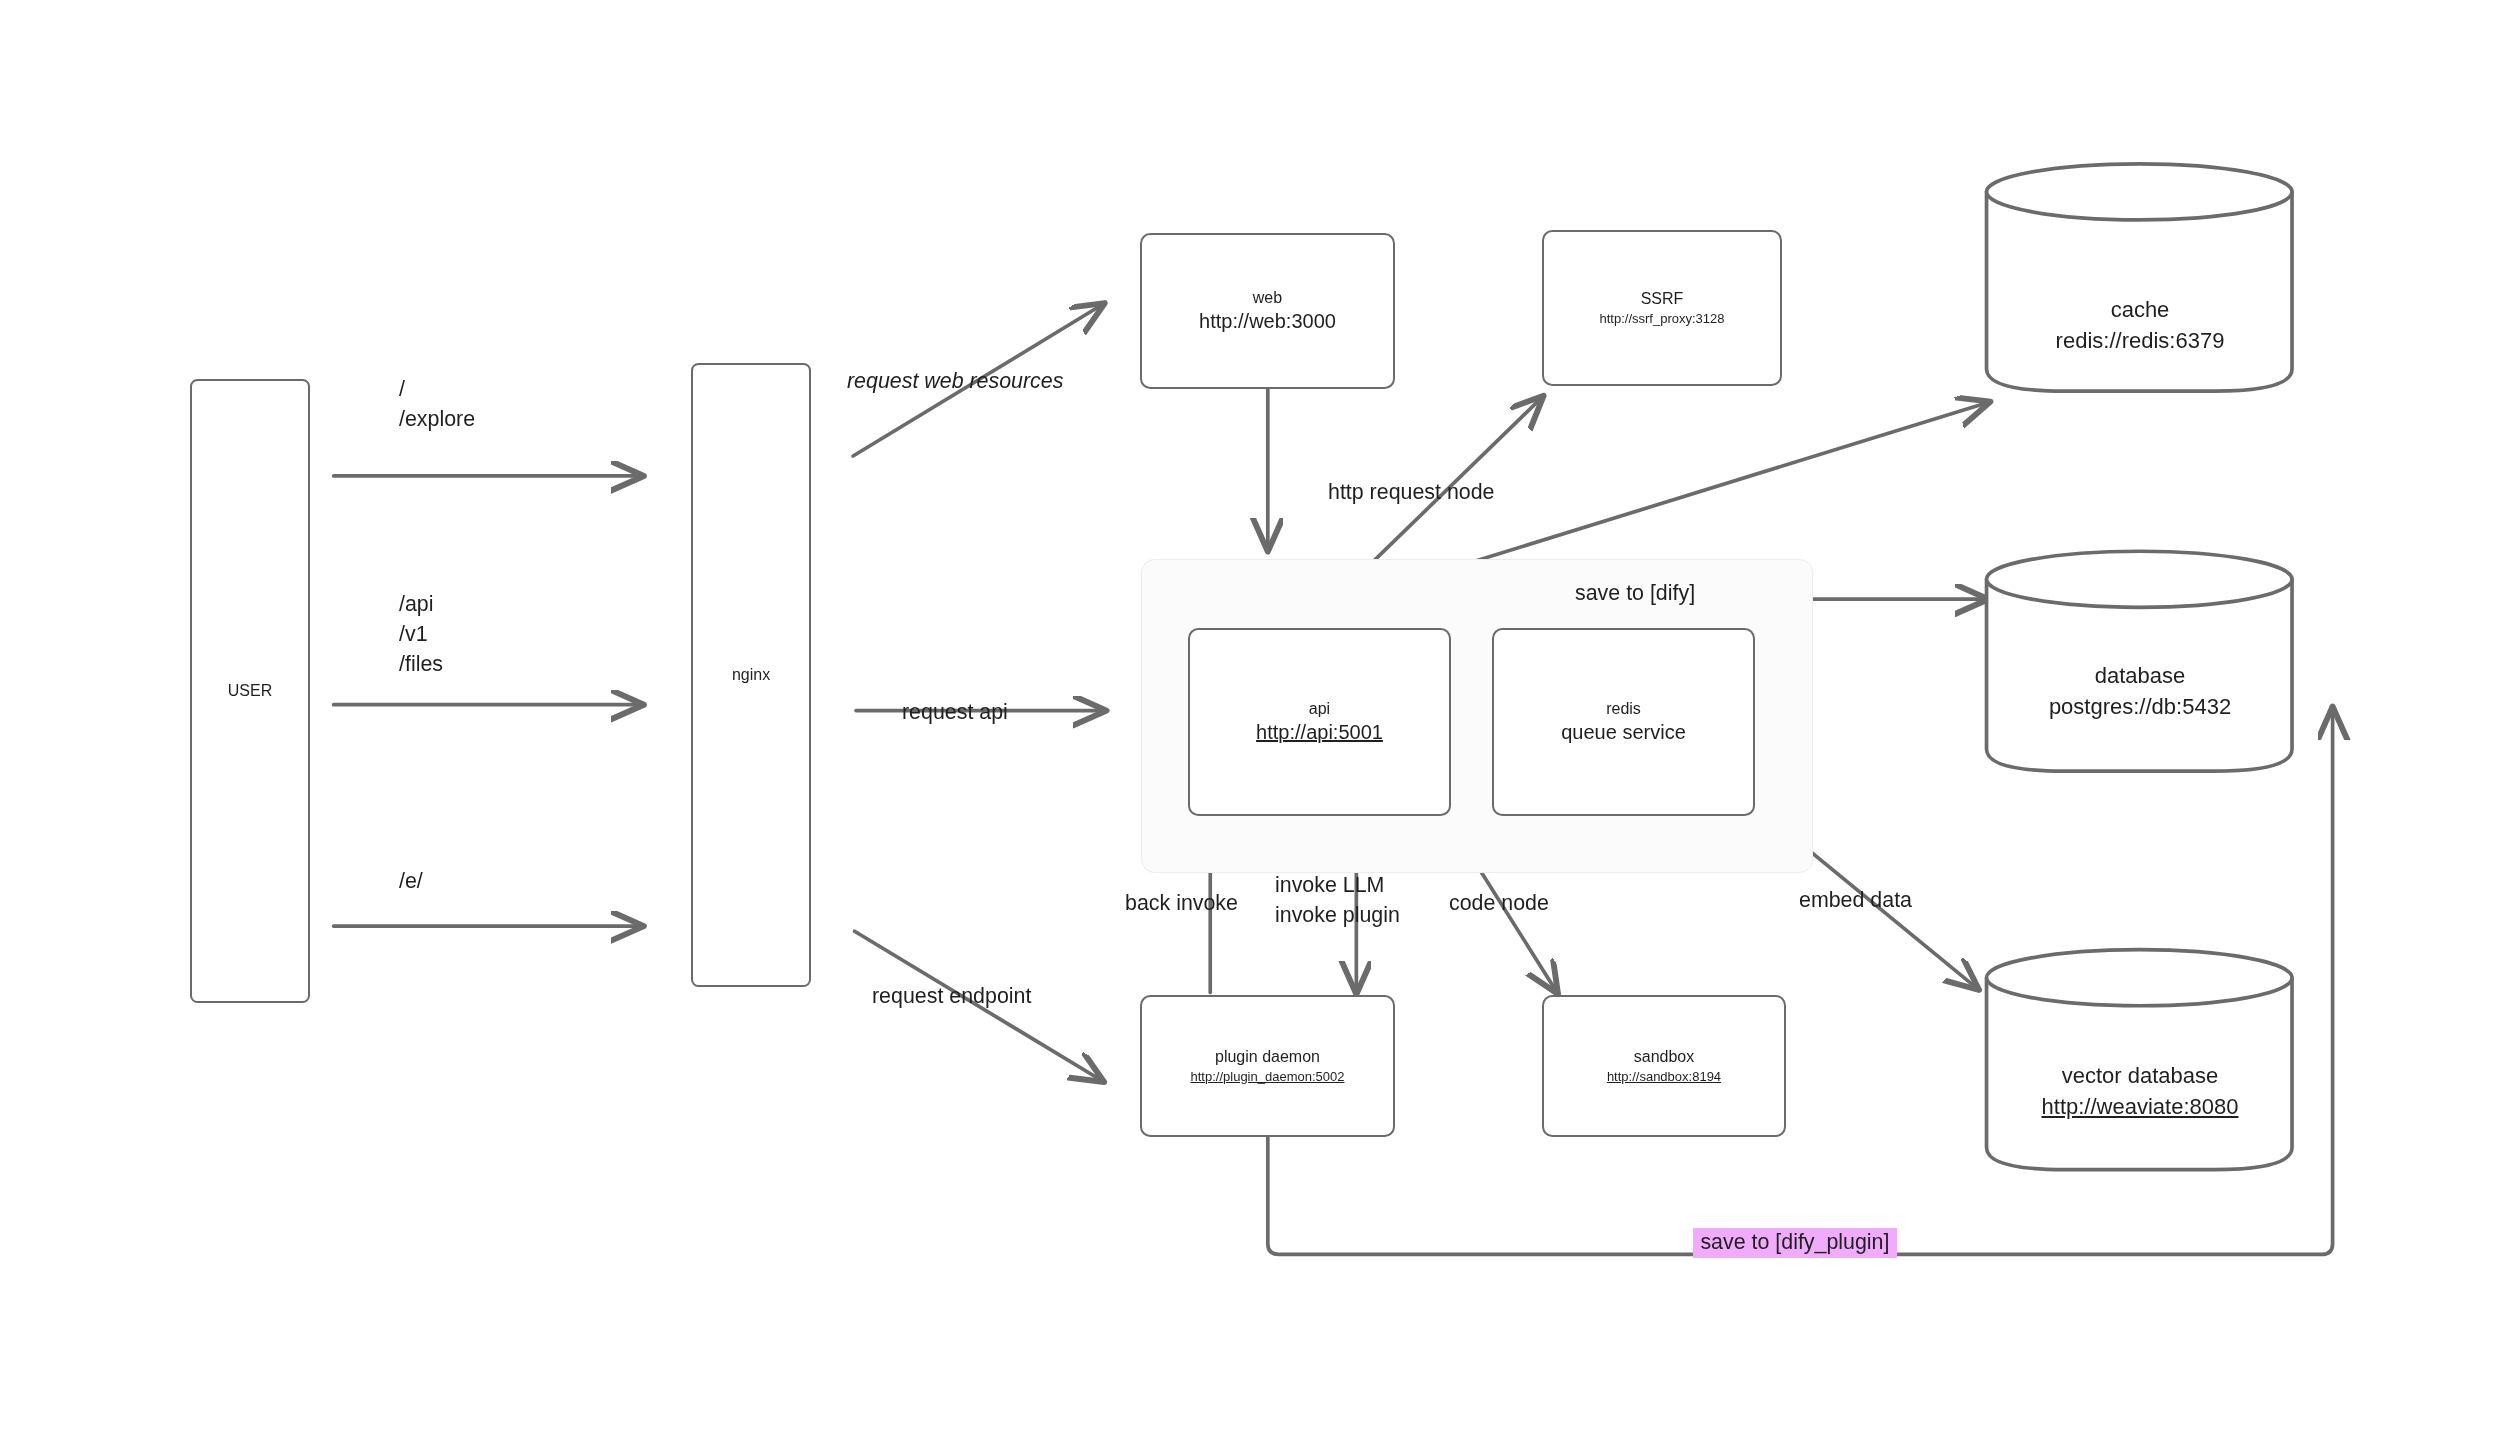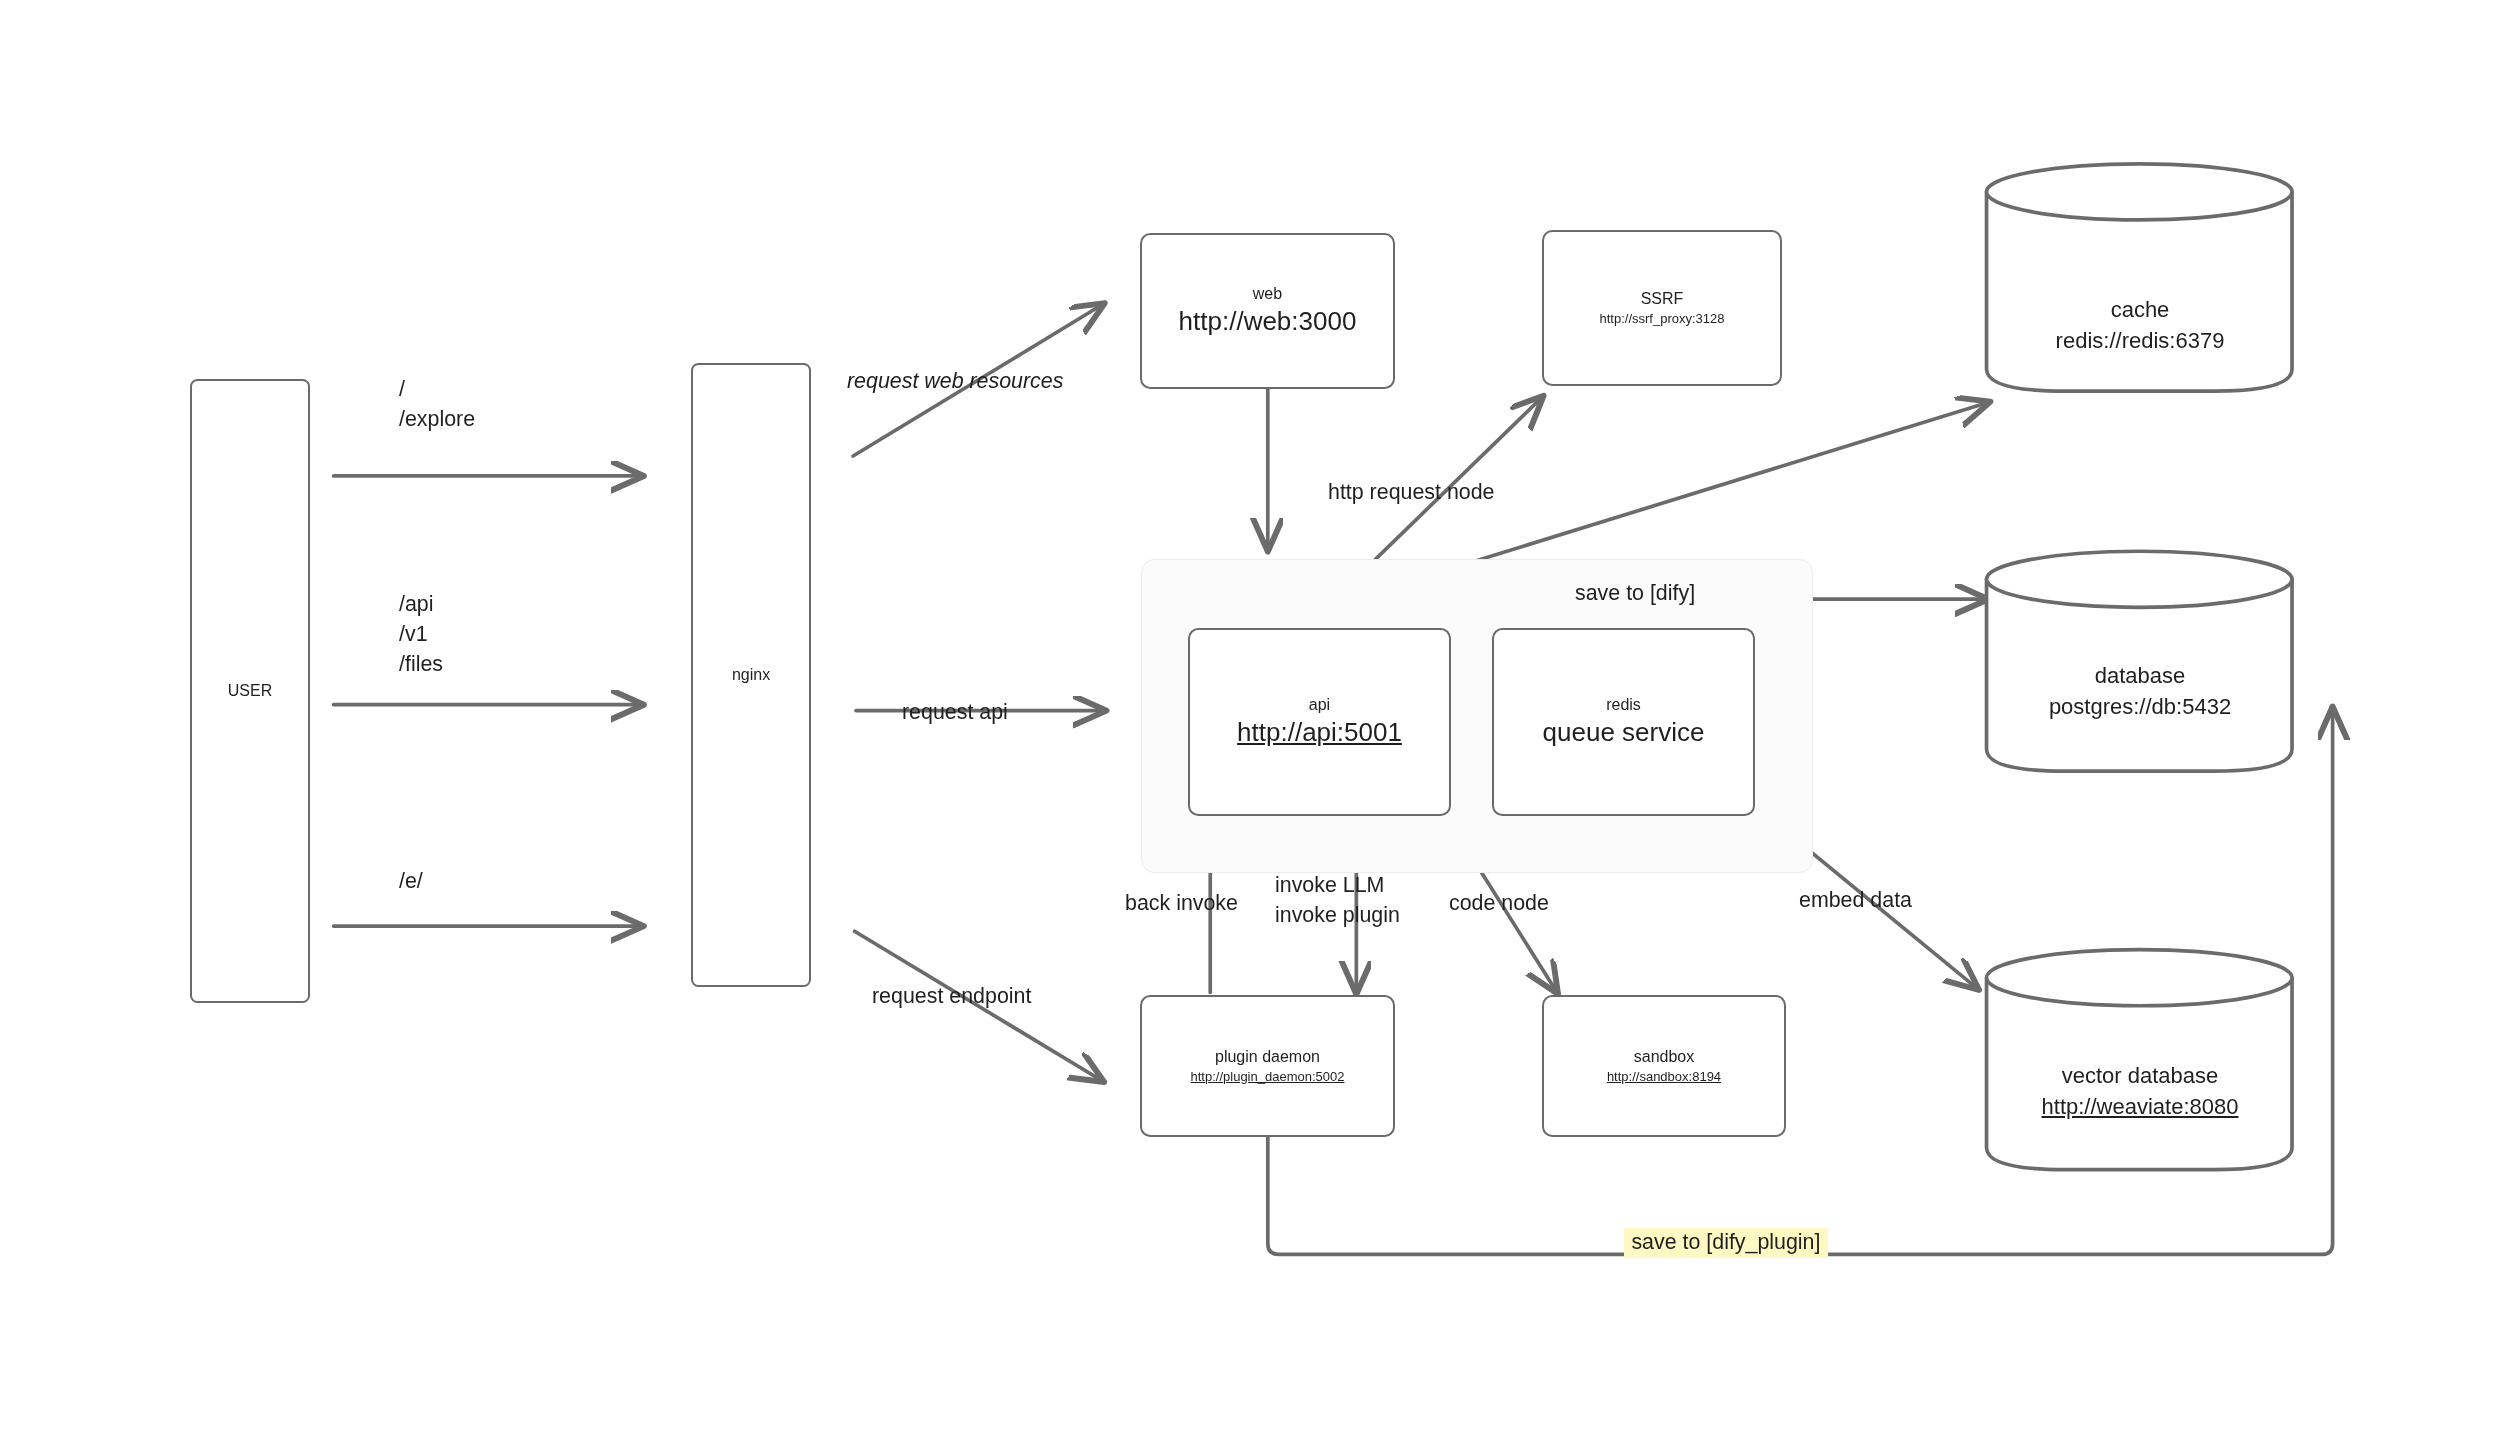--- a/index.html
+++ b/index.html
@@ -29,21 +29,21 @@
     align-items: center;
     justify-content: center;
     text-align: center;
     line-height: 1.35;
   }
   .node .title {
     font-size: 16px;
     color: #1f1f1f;
   }
   .node .sub {
-    font-size: 26px;
+    font-size: 20px;
     color: #1f1f1f;
   }
   .node .sub.small {
     font-size: 13px;
   }
   .node .sub.link {
     text-decoration: underline;
   }
   .vertical-node {
     border-radius: 7.4px;
@@ -203,16 +203,16 @@
   <div class="label" style="left:872px; top:982px;">request endpoint</div>
 
   <div class="label" style="left:1328px; top:478px;">http request node</div>
   <div class="label" style="left:1575px; top:579px;">save to [dify]</div>
 
   <div class="label" style="left:1125px; top:889px;">back invoke</div>
   <div class="label" style="left:1275px; top:871px;">invoke LLM
 invoke plugin</div>
   <div class="label" style="left:1449px; top:889px;">code node</div>
   <div class="label" style="left:1799px; top:886px;">embed data</div>
-  <div class="label" style="left:1624px; top:1228px; background:#fef9c3; padding:0 7.4px;">save to [dify_plugin]</div>
+  <div class="label" style="left:1693px; top:1228px; background:#f0abfc; padding:0 7.4px;">save to [dify_plugin]</div>
 
 </div>
 
 
 </body></html>

